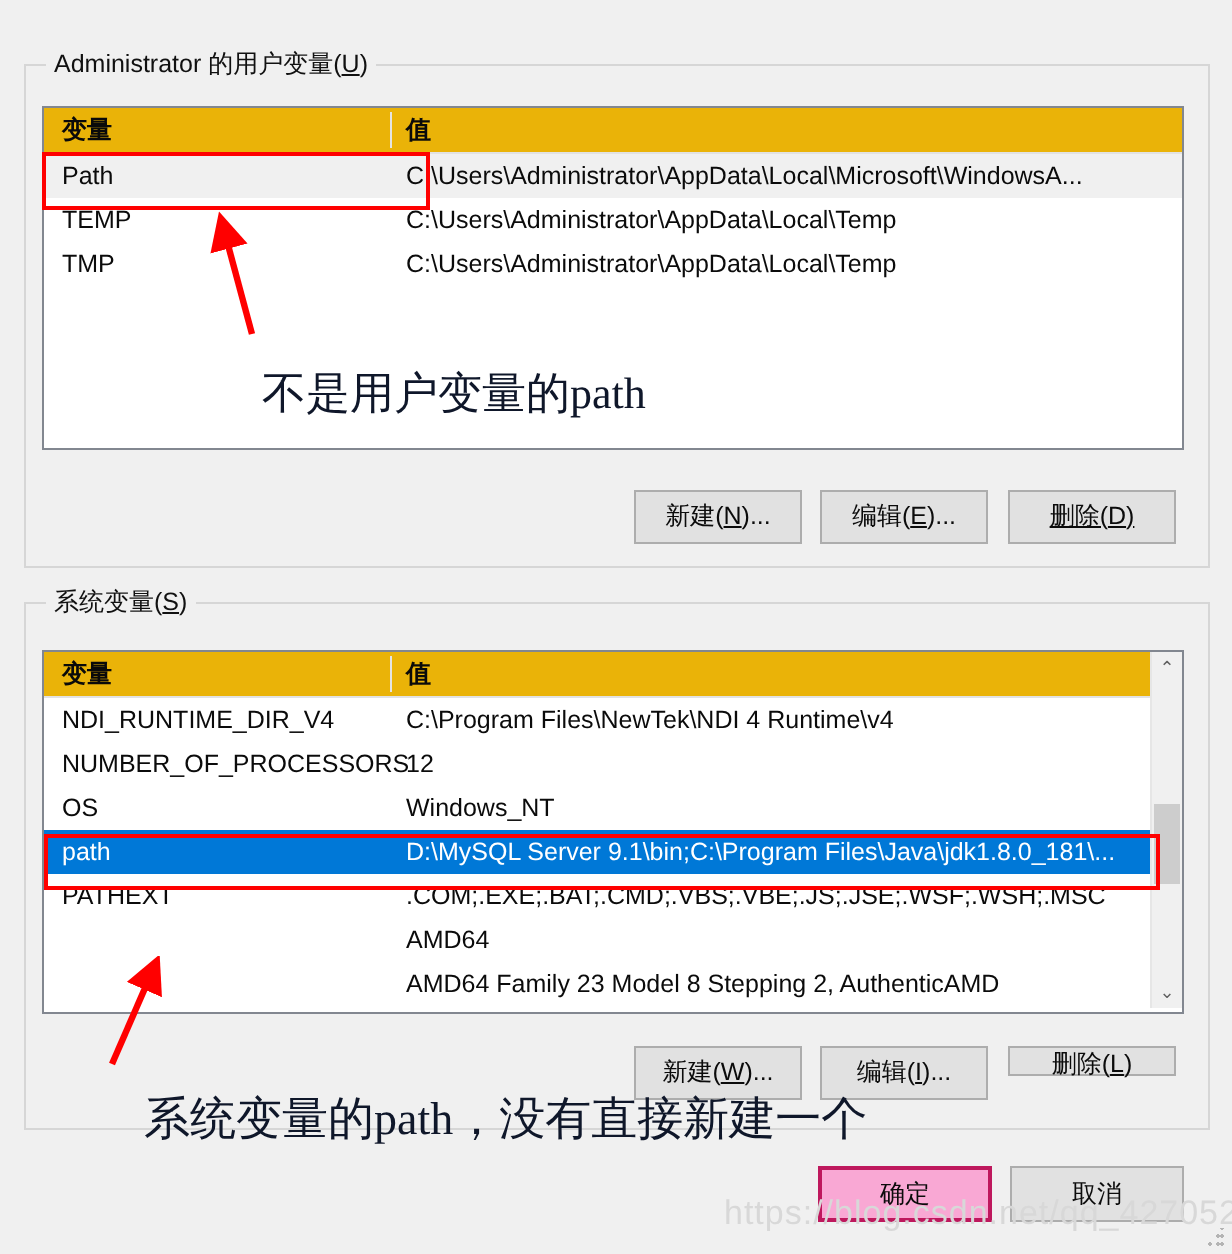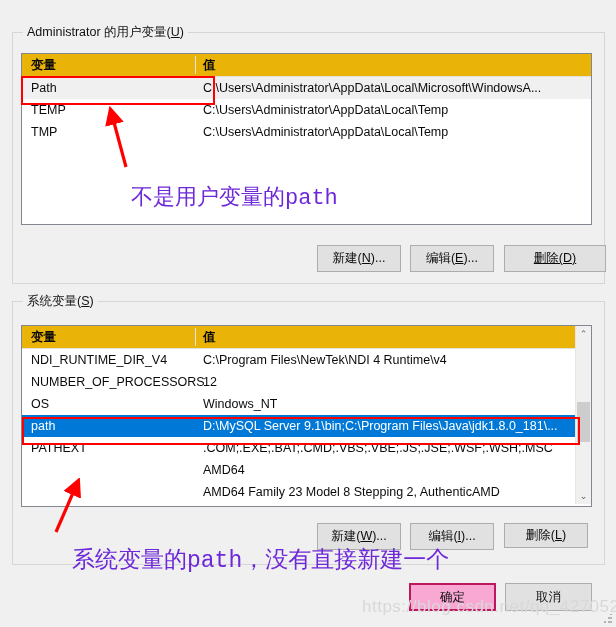--- a/index.html
+++ b/index.html
@@ -118,22 +118,22 @@
   }
   .btn u { text-decoration: underline; }
   .btn.default {
     border: 2px solid #be185d;
     background: #f9a8d4;
   }
 
   
   .anno-text {
     position: absolute;
-    color: #6d28d9;
-    font-family: Liberation Mono, monospace;
+    color: #0f172a;
+    font-family: Liberation Serif, serif;
     white-space: nowrap;
     pointer-events: none;
   }
   .anno-box {
     position: absolute;
     border: 2px solid #ff0000;
     pointer-events: none;
   }
   .anno-svg {
     position: absolute;
@@ -192,21 +192,21 @@
       <span class="c2" style="left:181px;">C:\Users\Administrator\AppData\Local\Temp</span>
     </div>
   </div>
 
   <button class="btn" style="left:410px; top:245px; width:84px; height:27px;">
     <span>编辑(</span><u>E</u><span>)...</span>
   </button>
   <button class="btn" style="left:317px; top:245px; width:84px; height:27px;">
     <span>新建(</span><u>N</u><span>)...</span>
   </button>
-  <button class="btn" style="left:504px; top:245px; width:102px; height:27px;text-decoration:underline;">
+  <button class="btn" style="left:504px; top:245px; width:84px; height:27px;text-decoration:underline;">
     <span>删除(</span><u>D</u><span>)</span>
   </button>
 
   <div class="groupbox" style="left:12px; top:301px; width:591px; height:262px;">
     <div class="group-legend">
       <span>系统变量(</span><u>S</u><span>)</span>
     </div>
   </div>
 
   <div class="listbox" style="left:21px; top:325px; width:569px; height:180px;">
@@ -250,21 +250,21 @@
       <div class="arrow down">⌄</div>
     </div>
   </div>
 
   <button class="btn" style="left:410px; top:523px; width:84px; height:27px;">
     <span>编辑(</span><u>I</u><span>)...</span>
   </button>
   <button class="btn" style="left:317px; top:523px; width:84px; height:27px;">
     <span>新建(</span><u>W</u><span>)...</span>
   </button>
-  <button class="btn" style="left:504px; top:523px; width:84px; height:25px;">
+  <button class="btn" style="left:504px; top:523px; width:84px; height:15px;">
     <span>删除(</span><u>L</u><span>)</span>
   </button>
 
   <button class="btn default" style="left:409px; top:583px; width:87px; height:28px;">确定</button>
   <button class="btn" style="left:505px; top:583px; width:87px; height:28px;">取消</button>
 
   <div class="resize-grip"></div>
 
   <div class="watermark" style="left:362px; top:597px;">https://blog.csdn.net/qq_42705210</div>
 

